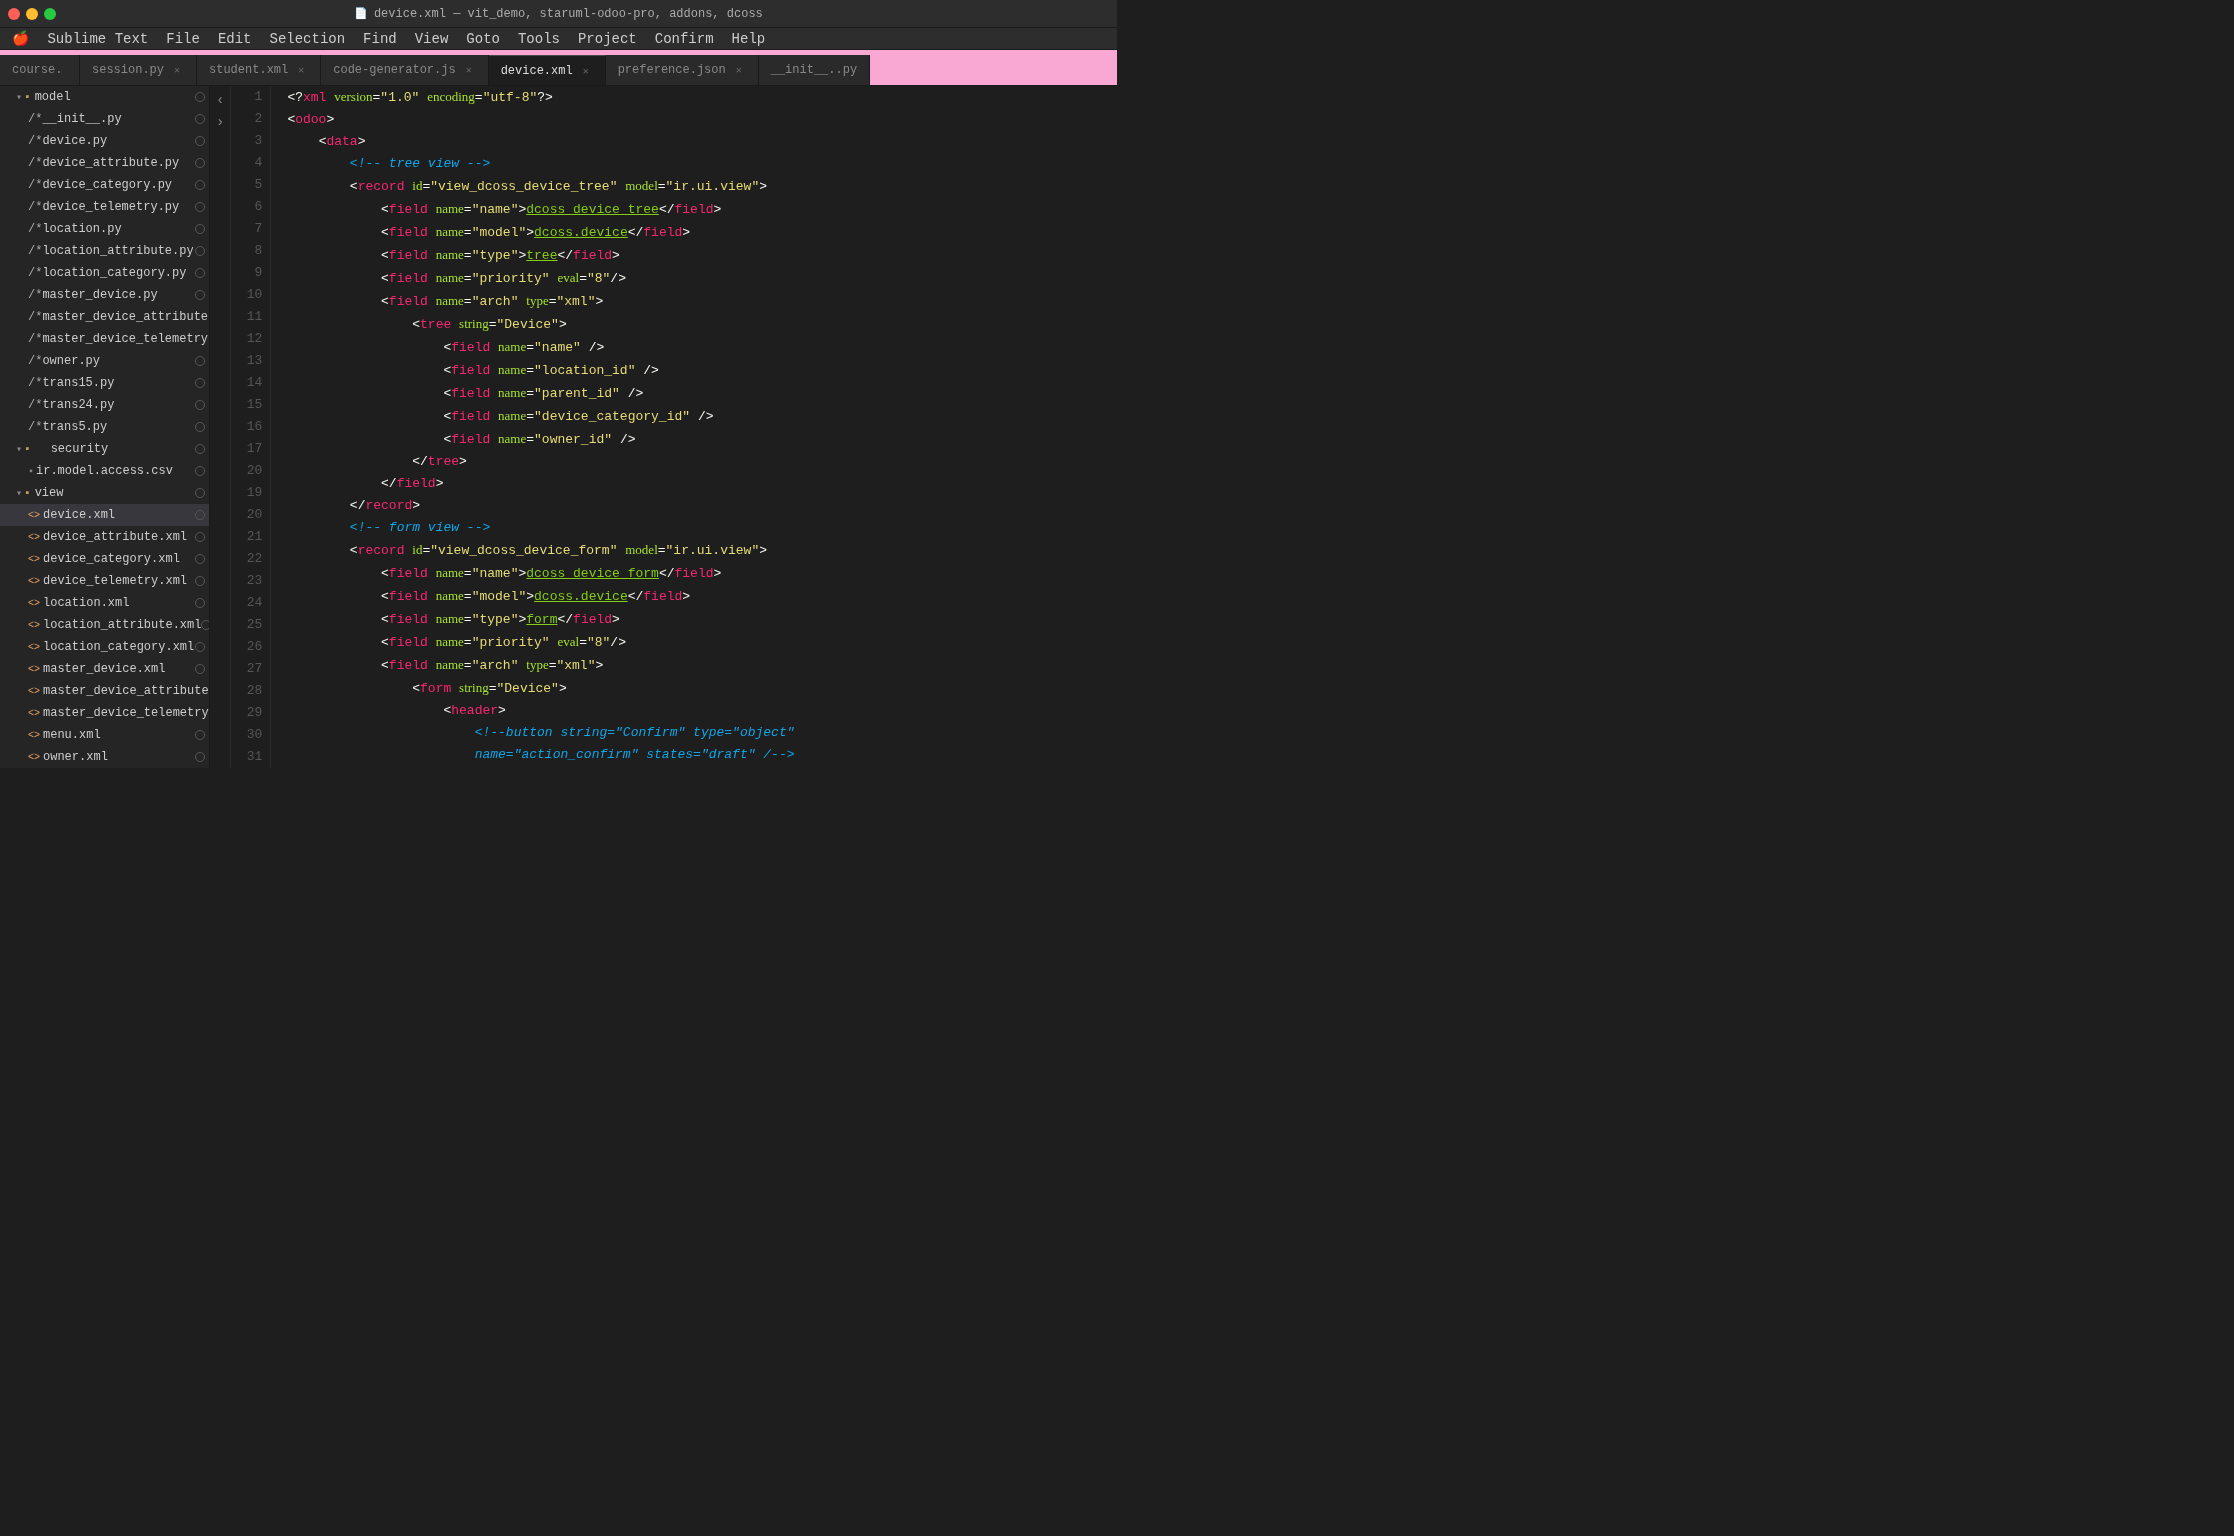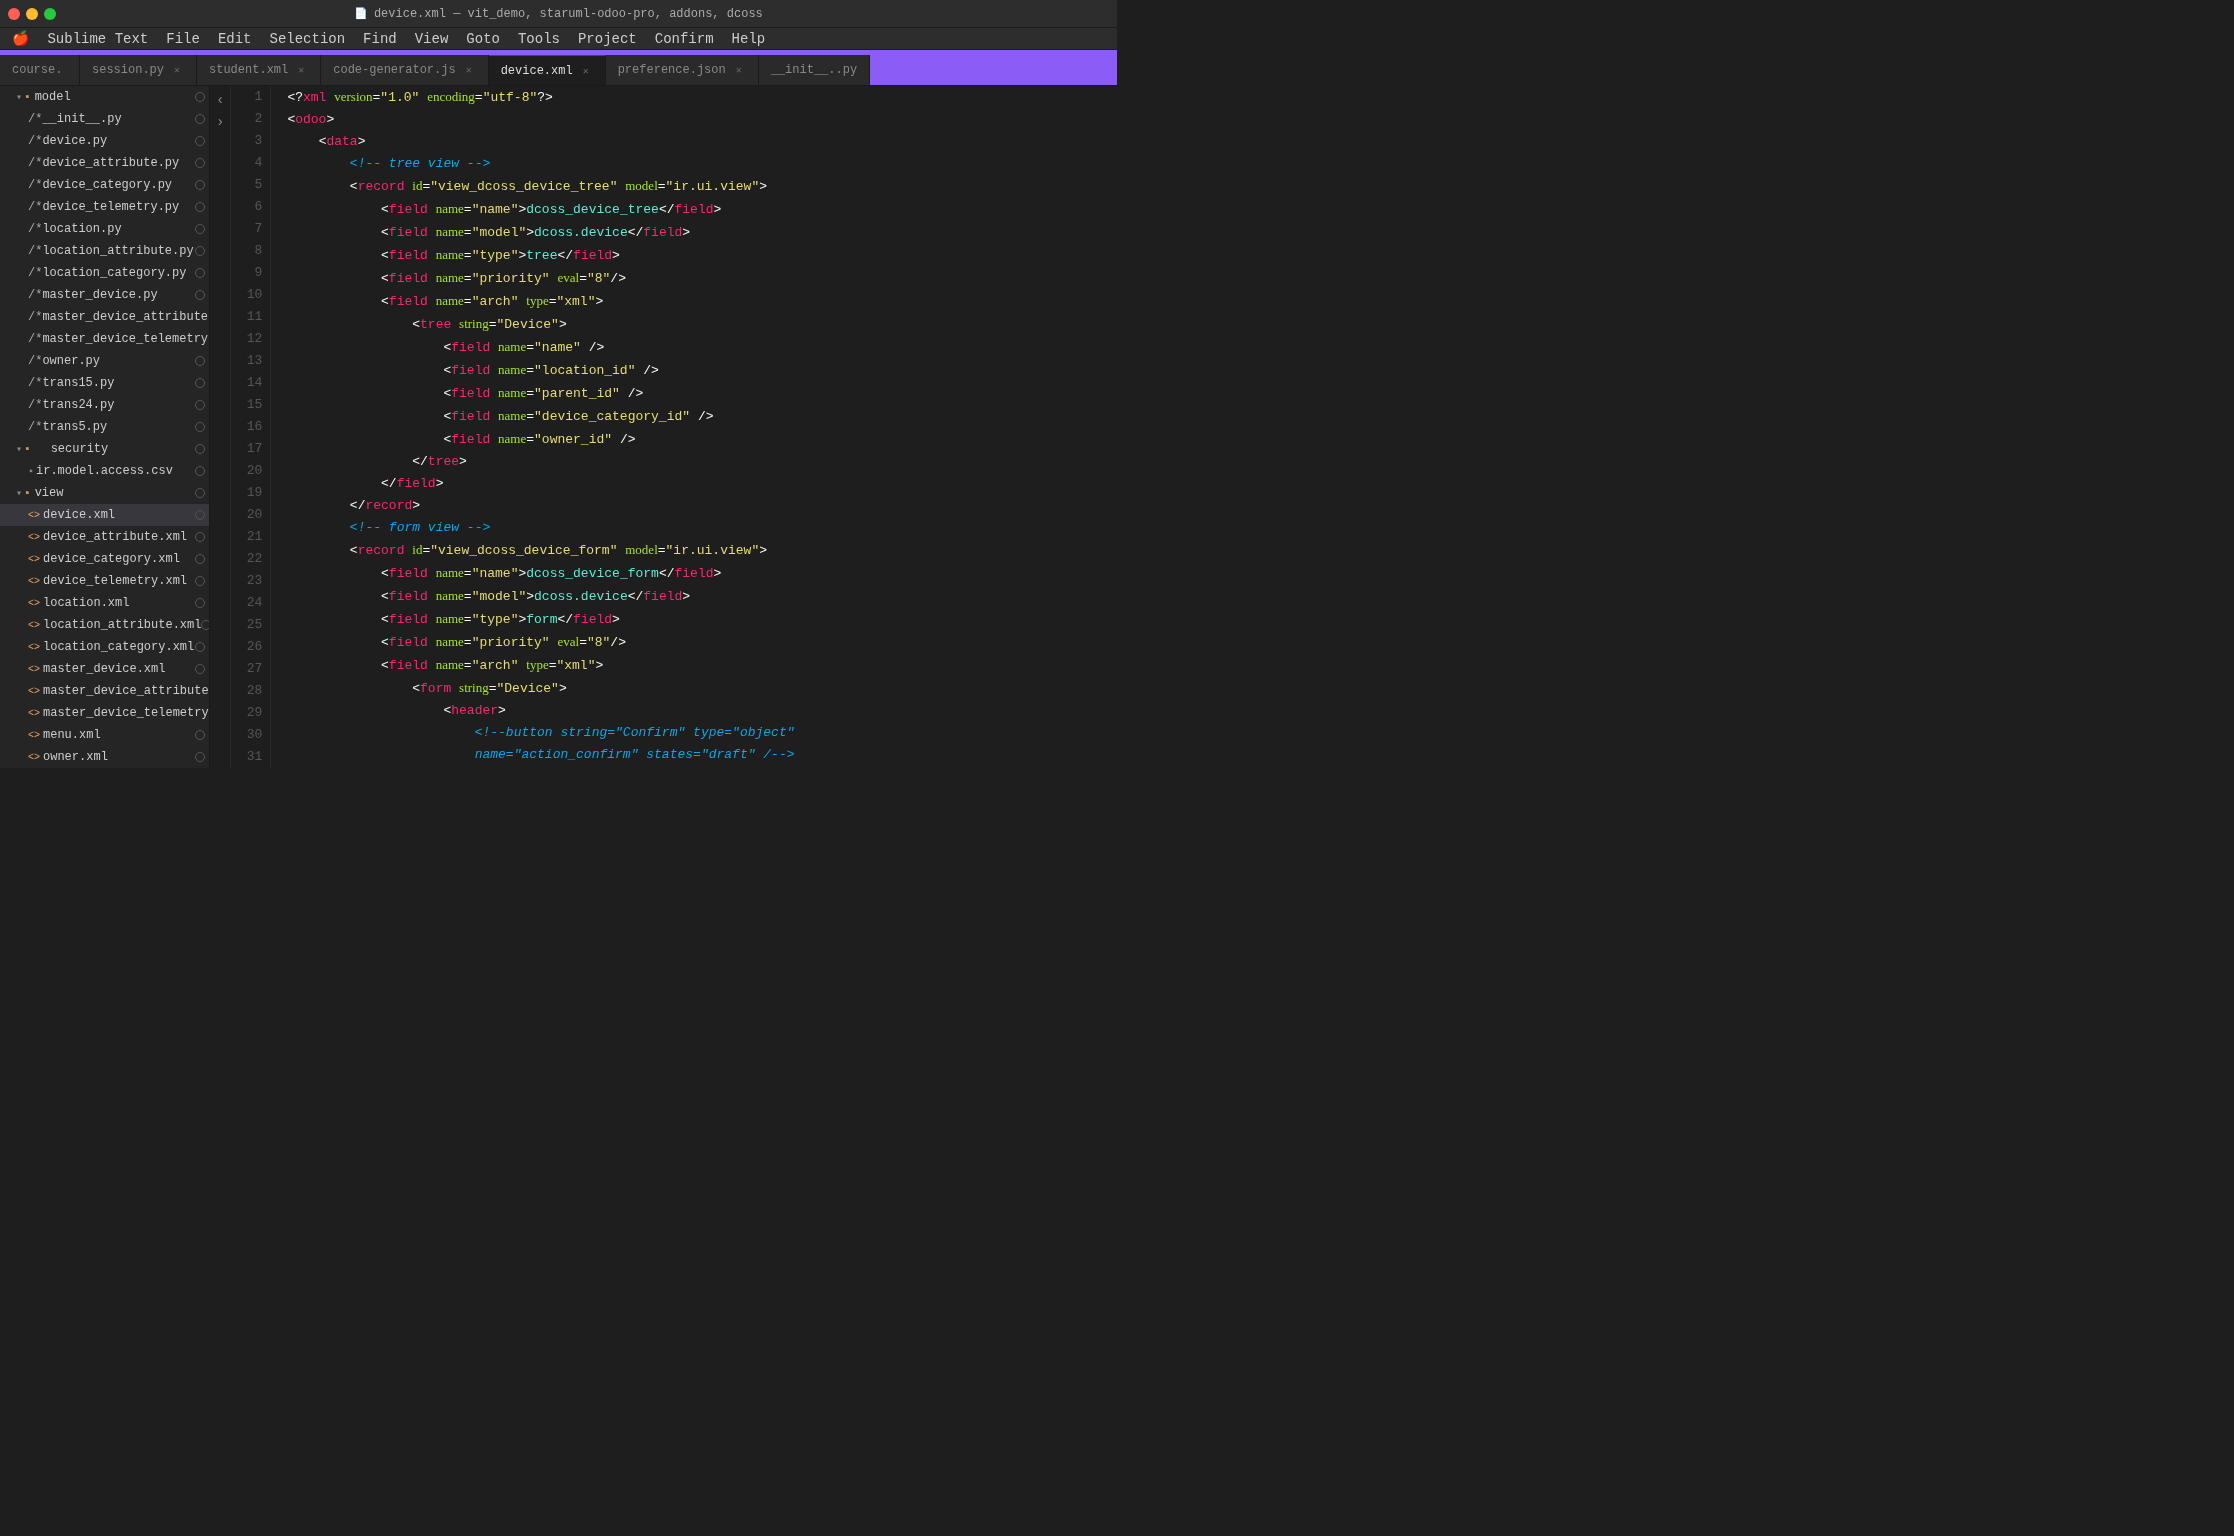--- a/index.html
+++ b/index.html
@@ -64,21 +64,21 @@
       padding: 2px 8px;
       font-size: 14px;
       color: #ccc;
       cursor: pointer;
       border-radius: 3px;
     }
     .apple-icon { font-size: 14px; }
 
     
     .tabbar {
-      background: #8b5cf6;
+      background: #f9a8d4;
       height: 36px;
       display: flex;
       align-items: flex-end;
       border-bottom: 1px solid #1a1a1a;
       overflow: hidden;
     }
     .tab {
       height: 30px;
       padding: 0 12px;
       display: flex;
@@ -203,21 +203,21 @@
     }
 
     .code-content {
       padding: 0 16px;
       flex: 1;
       font-size: 13px;
       line-height: 22px;
       white-space: pre;
       color: #d4d4d4;
     }
-    .c-text { color: #5eead4; }
+    .c-text { color: #84cc16; text-decoration: underline; }
     .tag-name { color: #f92672; }
     .attr-name { color: #a6e22e; font-family: Liberation Serif, serif; }
     .attr-val { color: #e6db74; }
     .tag-bracket { color: #f8f8f2; }
     .comment-col { color: #0ea5e9; font-style: italic; }
   </style>
 </head>
 <body>
 
 <div class="titlebar">

